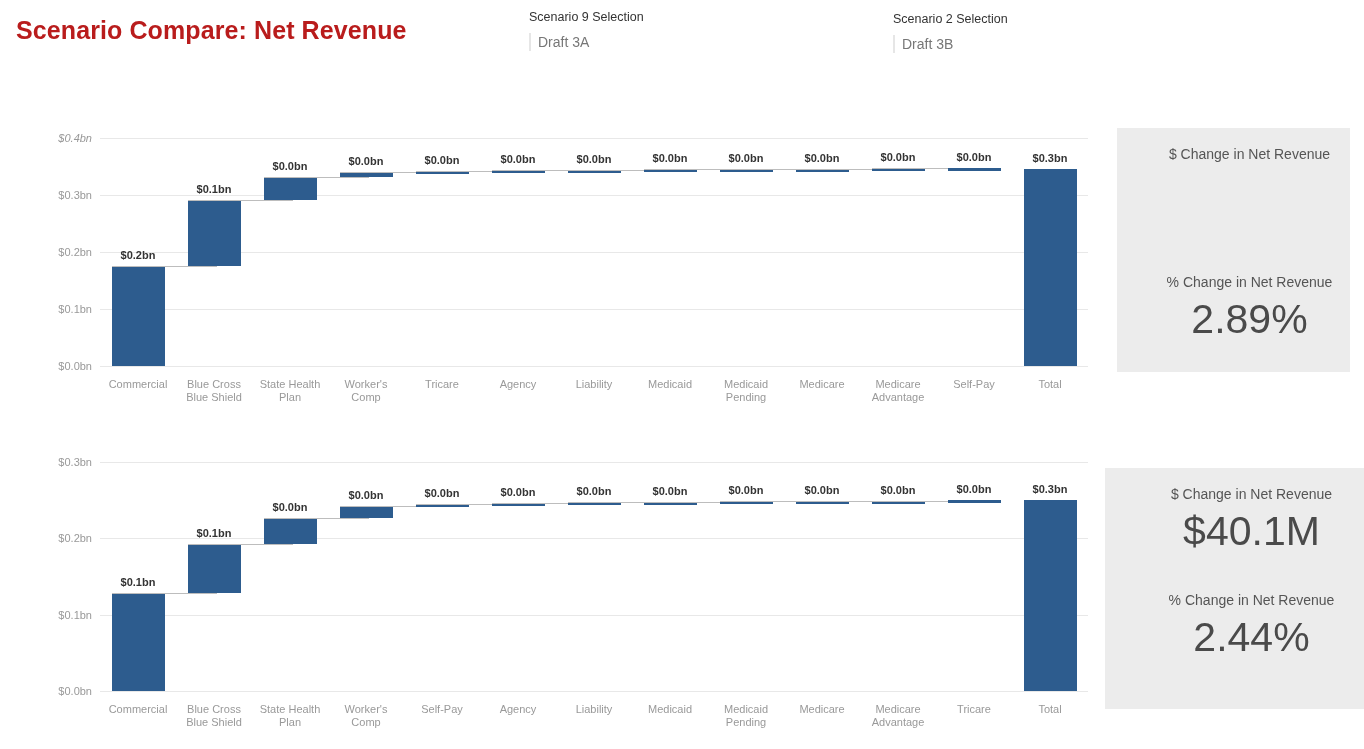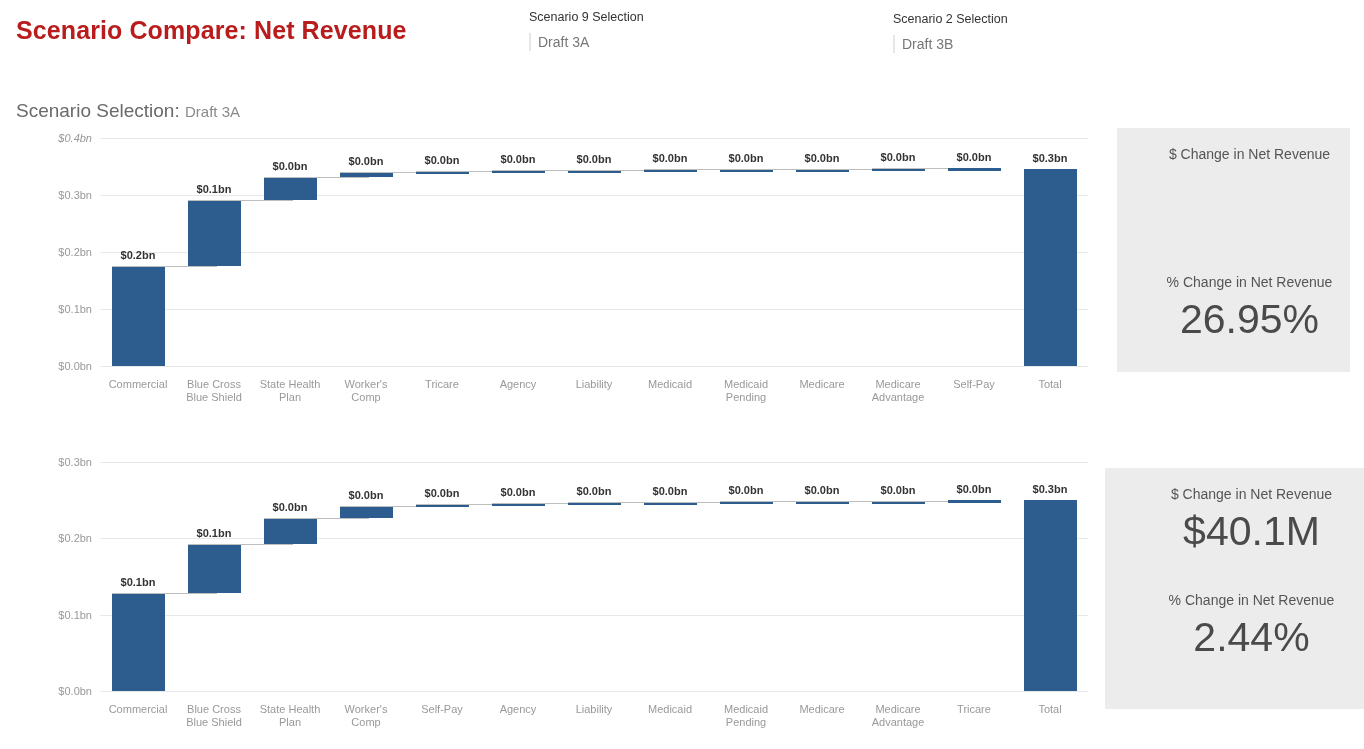--- a/index.html
+++ b/index.html
@@ -98,24 +98,20 @@
     <div class="slicer-label">Scenario 9 Selection</div>
     <div class="slicer-value">Draft 3A</div>
   </div>
 
   <div class="slicer" id="slicer2">
     <div class="slicer-label">Scenario 2 Selection</div>
     <div class="slicer-value">Draft 3B</div>
   </div>
 
   <div class="chart-panel" id="chart-panel-0" style="left:16px; top:100px; width:1075px; height:310px;">
-    <div class="chart-heading">
-      <span>Scenario Selection:</span>
-      <span class="sel">Draft 3A</span>
-    </div>
     <div class="plot" id="plot-0" style="left:84px; top:38px; width:988px; height:228px;">
         <div class="gridline" style="top: 228px;">
           <div class="ytick" style="top: 0px;">$0.0bn</div>
         </div>
         <div class="gridline" style="top: 171px;">
           <div class="ytick" style="top: 0px;">$0.1bn</div>
         </div>
         <div class="gridline" style="top: 114px;">
           <div class="ytick" style="top: 0px;">$0.2bn</div>
         </div>
@@ -258,21 +254,21 @@
         <div class="xtick" style="left: 1034px; top: 276px; width: 76px;">Total</div>
       </div>
   </div>
 
   <div class="kpi-card" style="left:1117px; top:128px; width:233px; height:244px;">
     <div class="kpi-block" style="top:18px;">
       <div class="kpi-title">$ Change in Net Revenue</div>
     </div>
     <div class="kpi-block" style="top:146px;">
       <div class="kpi-title">% Change in Net Revenue</div>
-      <div class="kpi-value">26.95%</div>
+      <div class="kpi-value">2.89%</div>
     </div>
   </div>
 
   <div class="kpi-card" style="left:1105px; top:468px; width:261px; height:241px;">
     <div class="kpi-block" style="top:18px;">
       <div class="kpi-title">$ Change in Net Revenue</div>
       <div class="kpi-value">$40.1M</div>
     </div>
     <div class="kpi-block" style="top:124px;">
       <div class="kpi-title">% Change in Net Revenue</div>

